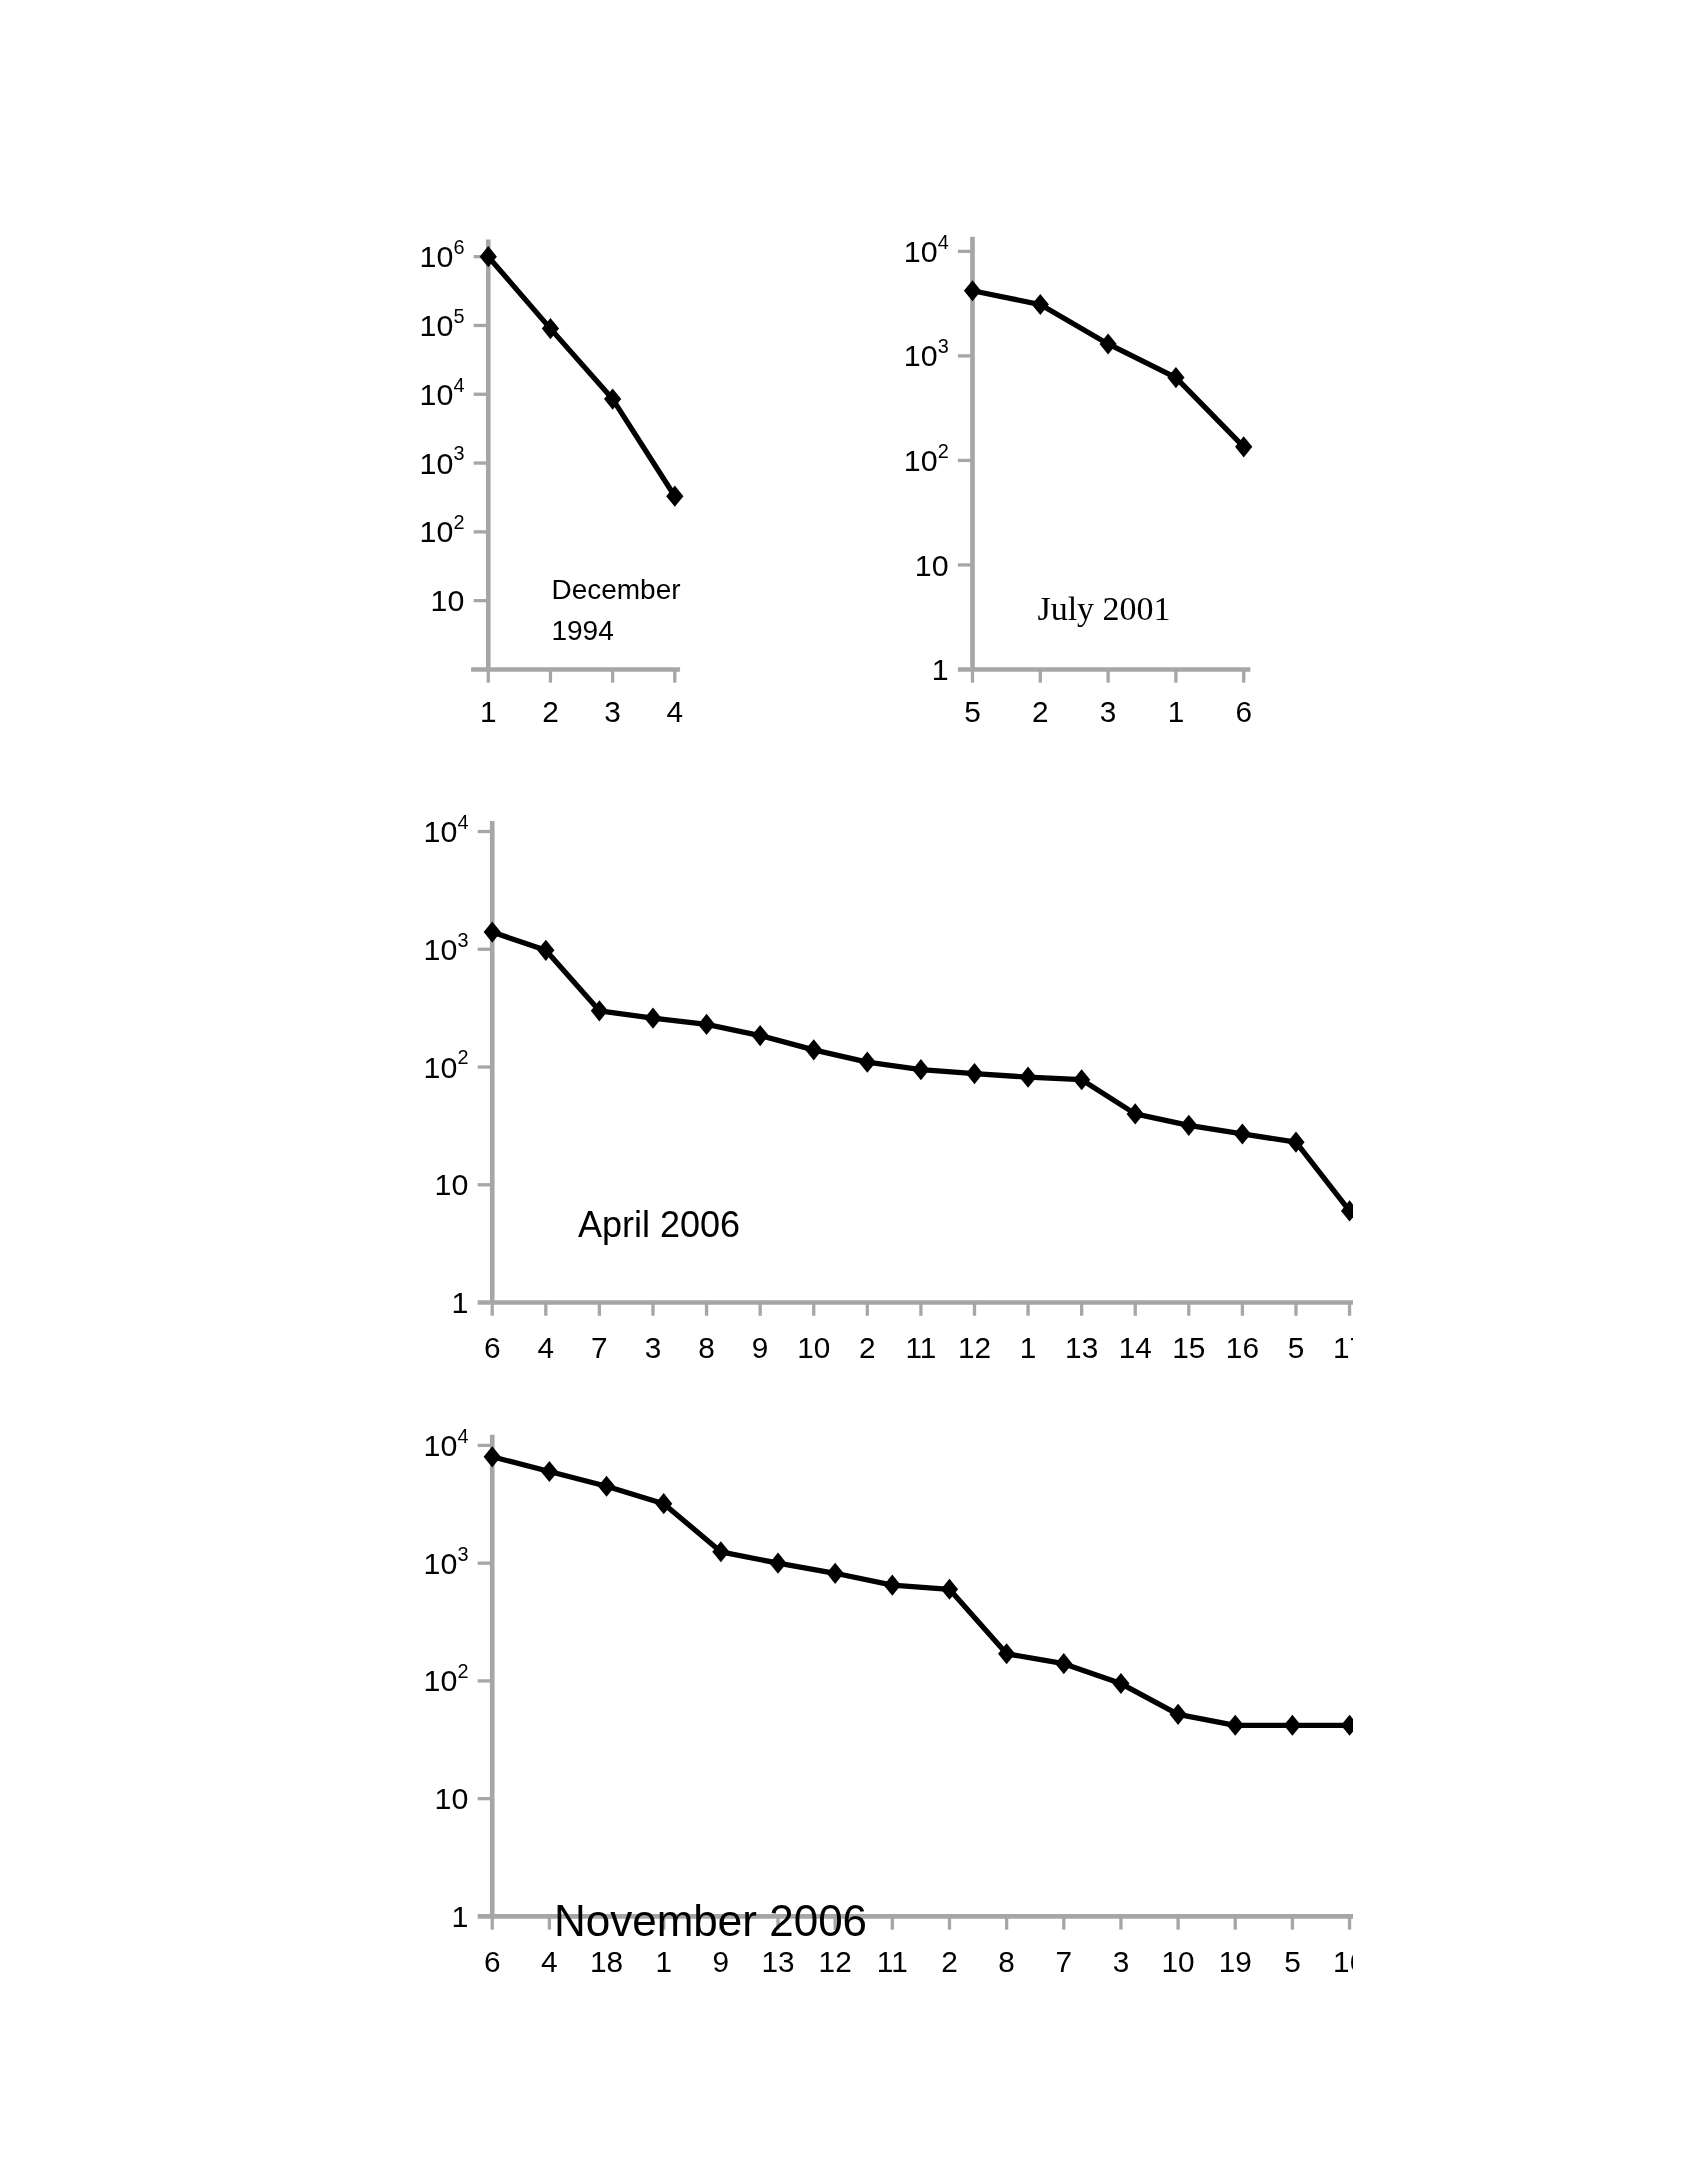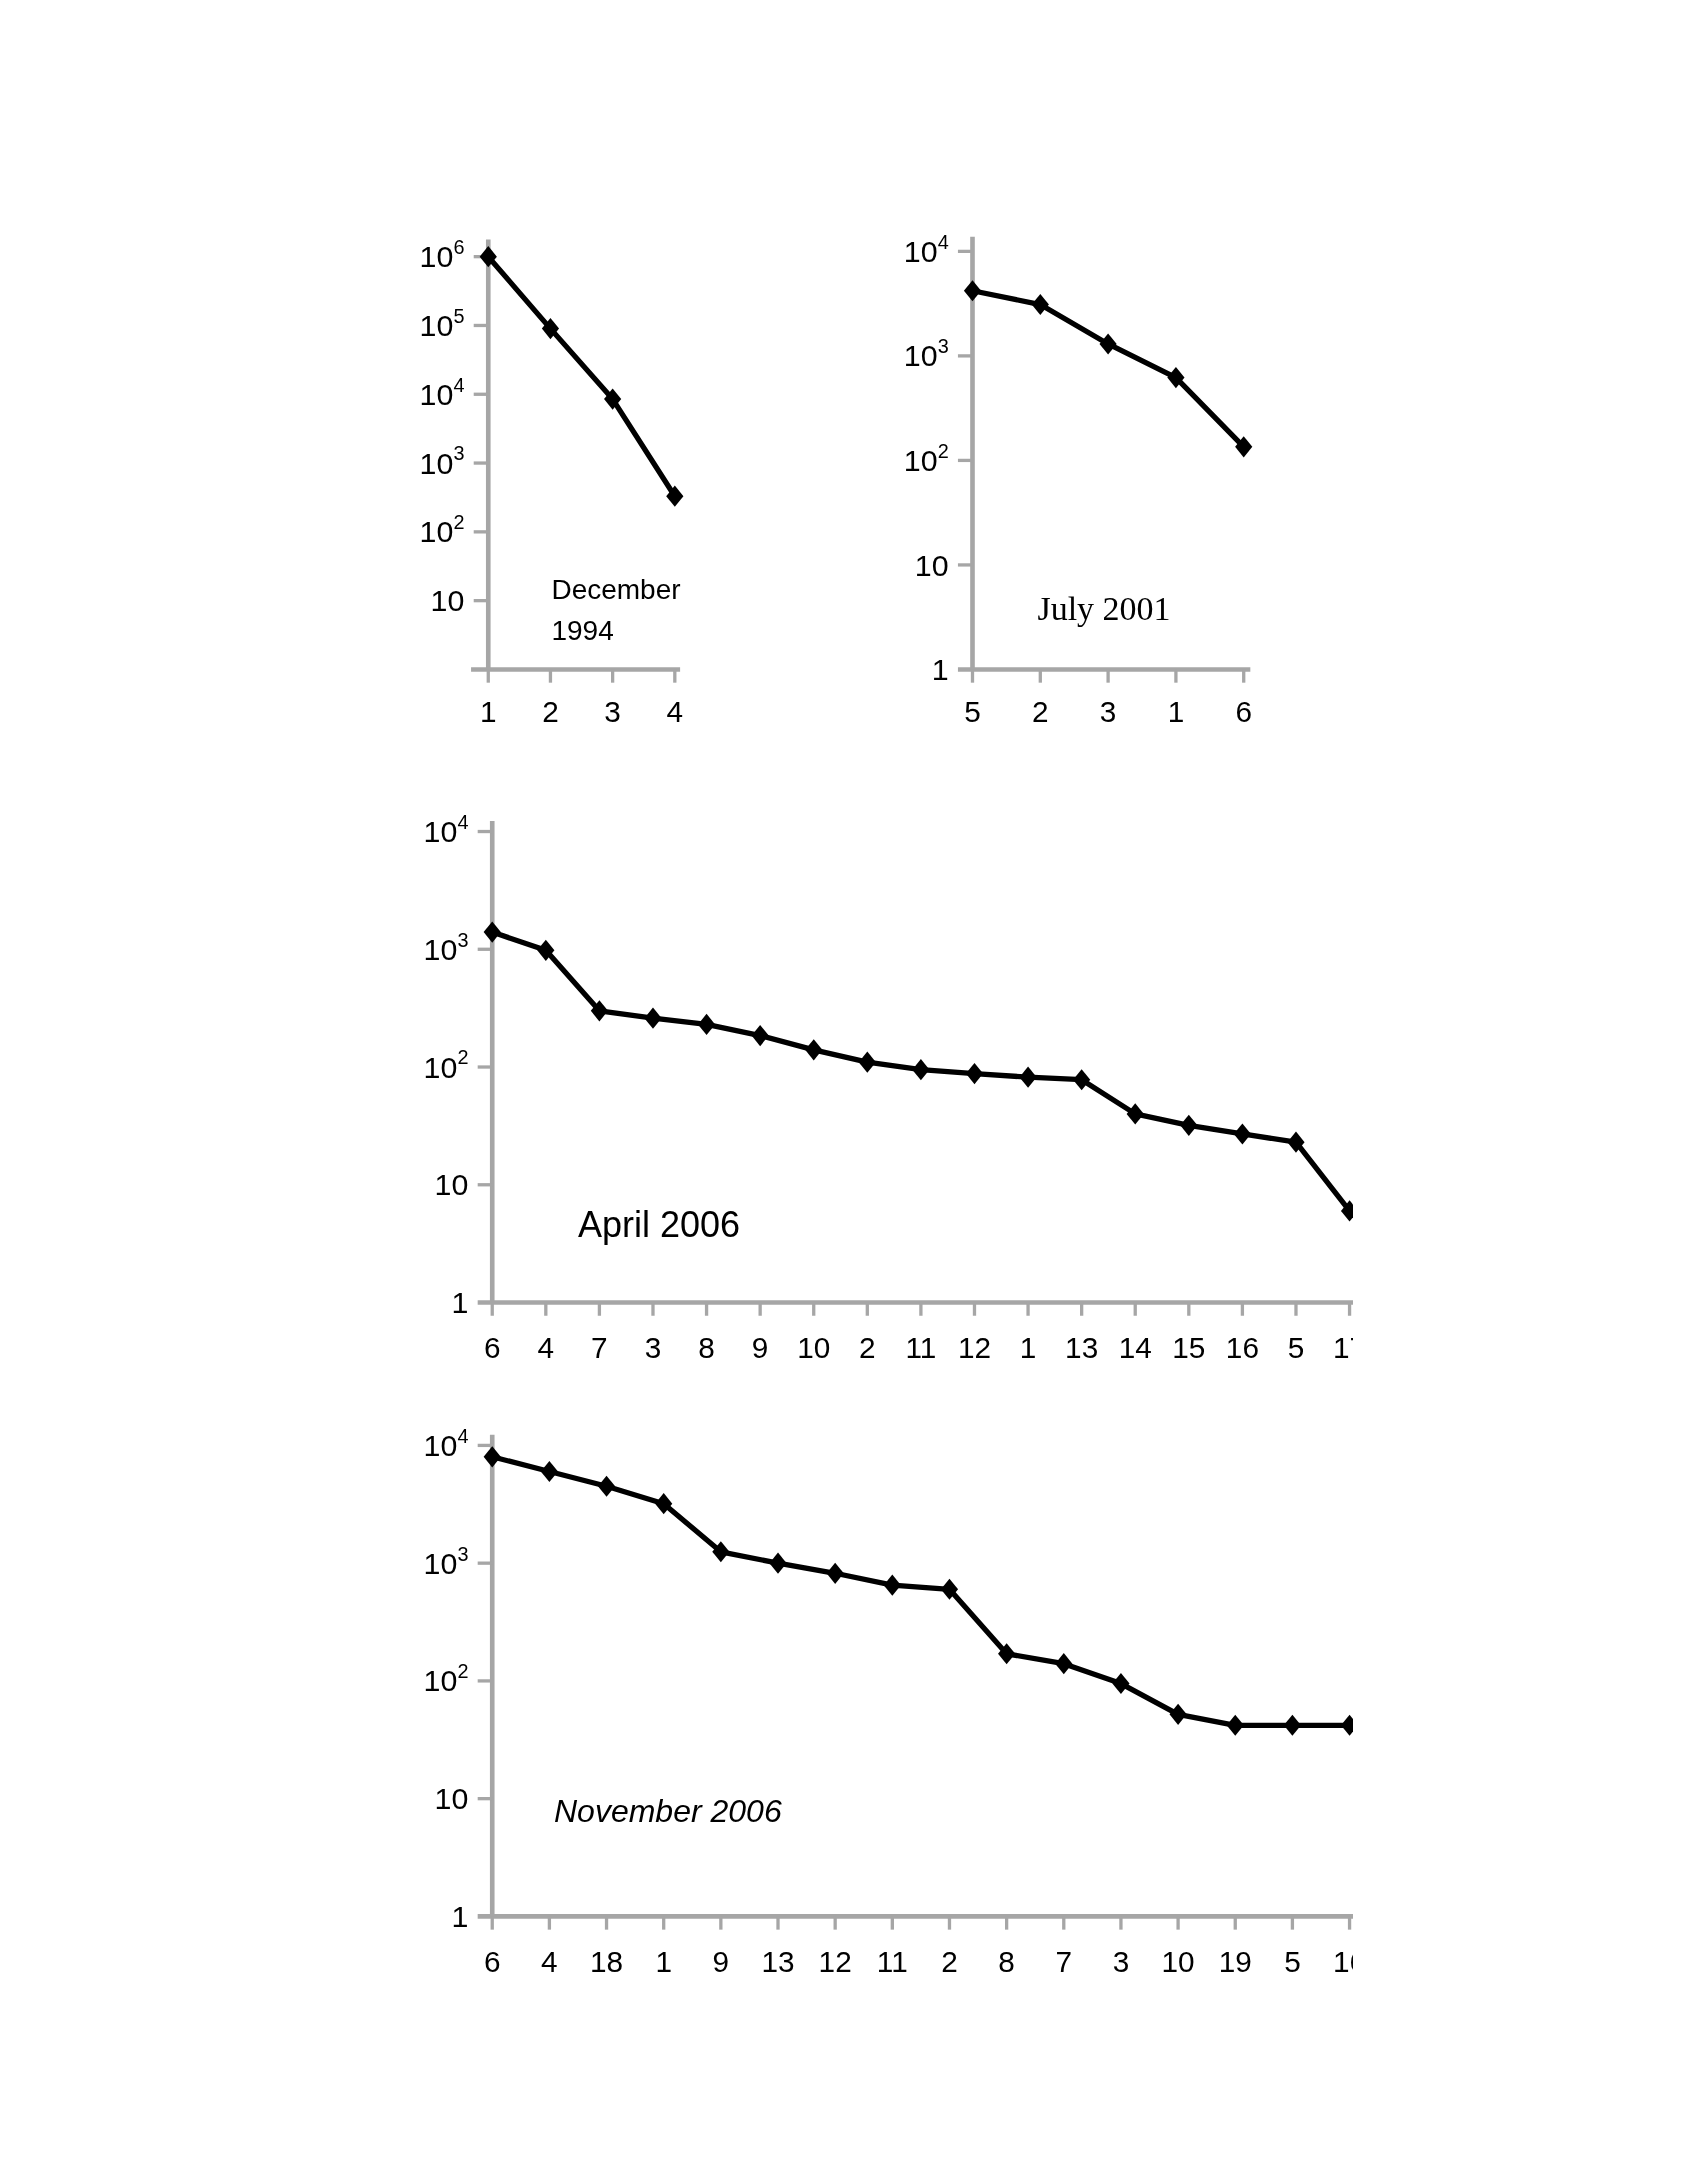--- a/index.html
+++ b/index.html
@@ -14,21 +14,21 @@
   .page svg { position: absolute; left: 0; top: 0; }
   .chart-title {
     position: absolute;
     color: #000000;
     white-space: nowrap;
     font-weight: 400;
   }
   #title-december { left: 574px; top: 569px; font-size: 28px; line-height: 41px; text-align: left; transform: translateX(-50%); margin-left: 42px; }
   #title-july     { left: 1104px; top: 590px; font-size: 34px; transform: translateX(-50%); font-family: Liberation Serif, serif; }
   #title-april    { left: 578px;  top: 1204px; font-size: 36px; }
-  #title-november { left: 554px;  top: 1793px; font-size: 32px; font-style: italic; }
+  #title-november { left: 554px;  top: 1896px; font-size: 44px; }
 </style>
 </head>
 <body>
 
 <div class="page">
 
   <svg id="charts" width="1687" height="2183" viewBox="0 0 2550 3300">
       <g>
         <line x1="738" y1="362" x2="738" y2="1012" stroke="#a6a6a6" stroke-width="7"></line>
         <line x1="712" y1="1012" x2="1028" y2="1012" stroke="#a6a6a6" stroke-width="7"></line>

